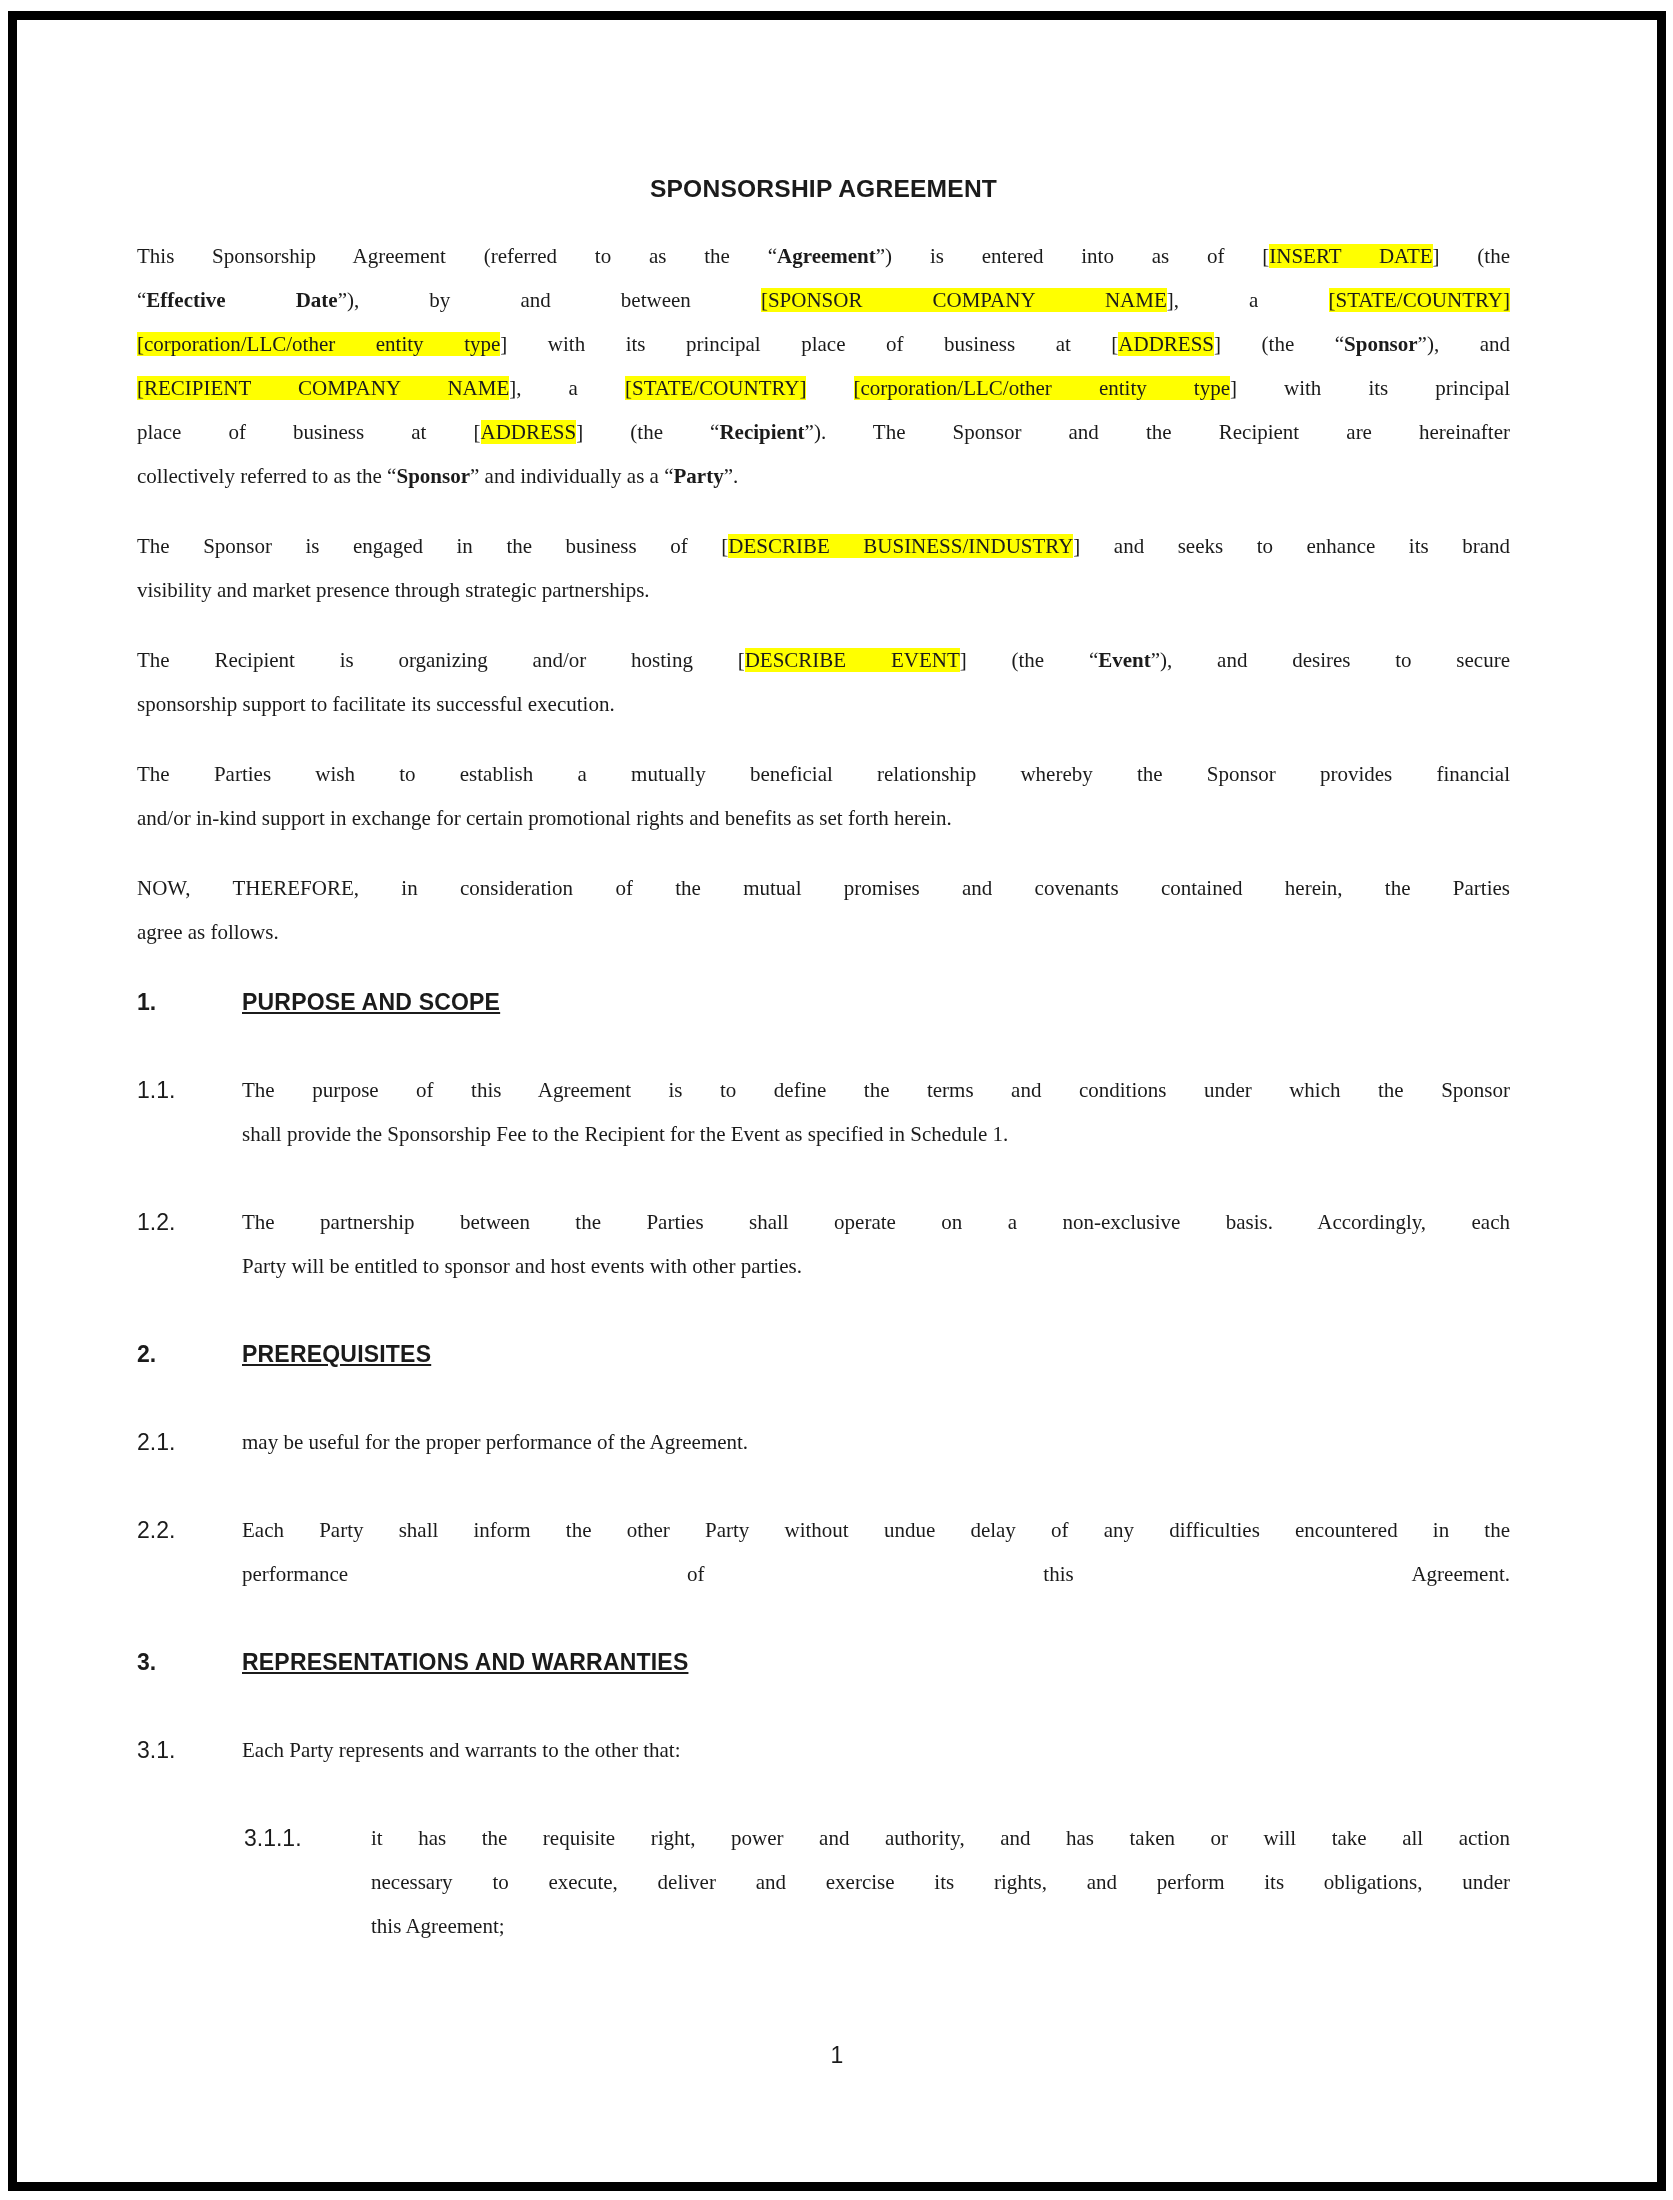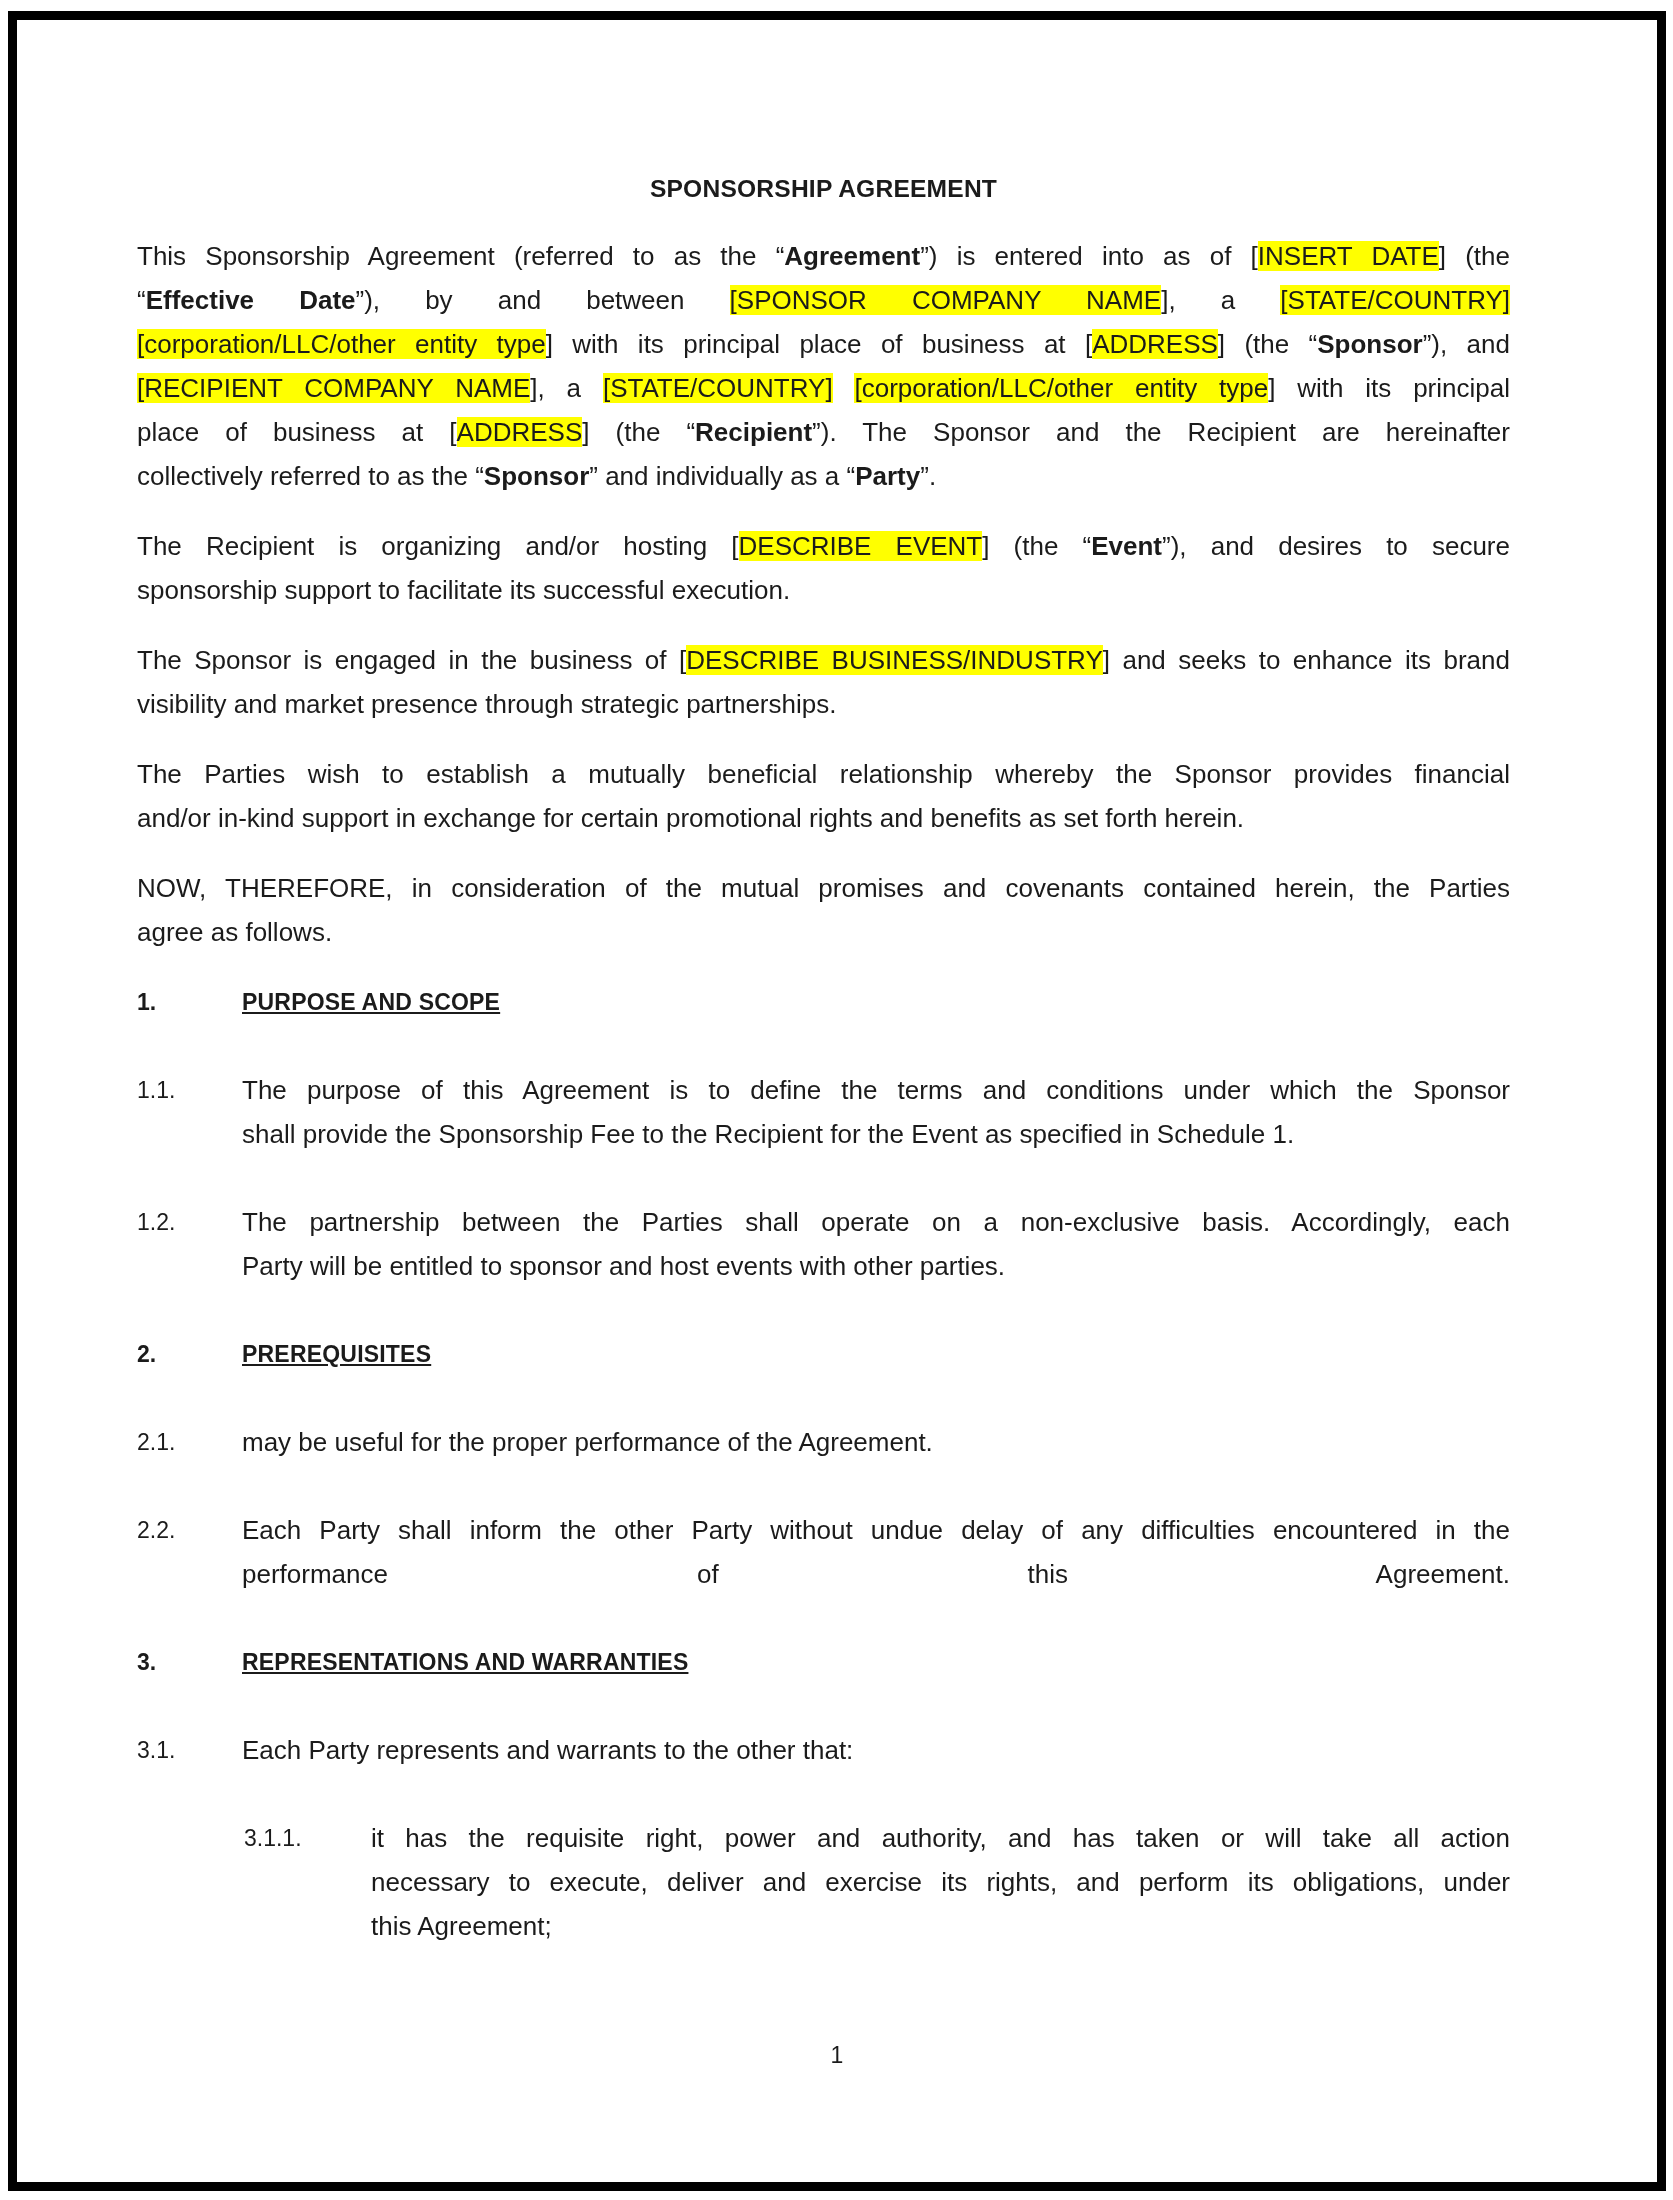--- a/index.html
+++ b/index.html
@@ -18,23 +18,24 @@
     position:absolute;left:0;top:0;right:0;
     padding:149px 147px 0 120px;
   }
   .title{
     font-size:24.6px;font-weight:700;line-height:39px;
     text-align:center;letter-spacing:0.2px;
     margin:0 0 26px 0;
   }
   .para{margin:0 0 26px 0;}
   .line{
-    font-size:26px;line-height:44px;
+    font-size:21px;line-height:44px;
     text-align:justify;text-align-last:justify;
     white-space:normal;
+    font-family:Liberation Serif, serif;
   }
   .line.last{text-align:left;text-align-last:left;}
   .b{font-weight:700;}
   .hl{background:var(--hl,#ffff00);}
   .sec-heading{
     display:flex;margin:0 0 44px 0;font-weight:700;
   }
   .sec-heading .num{
     width:105px;flex:0 0 105px;font-size:23px;line-height:44px;
   }
@@ -62,26 +63,26 @@
     <div>
         <div class="para">
           <div class="line"><span>This Sponsorship Agreement (referred to as the “</span><span class="b">Agreement</span><span>”) is entered into as of [</span><span class="hl">INSERT DATE</span><span>] (the</span></div>
           <div class="line"><span>“</span><span class="b">Effective Date</span><span>”), by and between </span><span class="hl">[SPONSOR COMPANY NAME</span><span>], a </span><span class="hl">[STATE/COUNTRY]</span></div>
           <div class="line"><span class="hl">[corporation/LLC/other entity type</span><span>] with its principal place of business at [</span><span class="hl">ADDRESS</span><span>] (the “</span><span class="b">Sponsor</span><span>”), and</span></div>
           <div class="line"><span class="hl">[RECIPIENT COMPANY NAME</span><span>], a </span><span class="hl">[STATE/COUNTRY]</span><span> </span><span class="hl">[corporation/LLC/other entity type</span><span>] with its principal</span></div>
           <div class="line"><span>place of business at [</span><span class="hl">ADDRESS</span><span>] (the “</span><span class="b">Recipient</span><span>”). The Sponsor and the Recipient are hereinafter</span></div>
           <div class="line last"><span>collectively referred to as the “</span><span class="b">Sponsor</span><span>” and individually as a “</span><span class="b">Party</span><span>”.</span></div>
         </div>
         <div class="para">
+          <div class="line"><span>The Sponsor is engaged in the business of [</span><span class="hl">DESCRIBE BUSINESS/INDUSTRY</span><span>] and seeks to enhance its brand</span></div>
+          <div class="line last"><span>visibility and market presence through strategic partnerships.</span></div>
+        </div>
+        <div class="para">
           <div class="line"><span>The Recipient is organizing and/or hosting [</span><span class="hl">DESCRIBE EVENT</span><span>] (the “</span><span class="b">Event</span><span>”), and desires to secure</span></div>
           <div class="line last"><span>sponsorship support to facilitate its successful execution.</span></div>
-        </div>
-        <div class="para">
-          <div class="line"><span>The Sponsor is engaged in the business of [</span><span class="hl">DESCRIBE BUSINESS/INDUSTRY</span><span>] and seeks to enhance its brand</span></div>
-          <div class="line last"><span>visibility and market presence through strategic partnerships.</span></div>
         </div>
         <div class="para">
           <div class="line"><span>The Parties wish to establish a mutually beneficial relationship whereby the Sponsor provides financial</span></div>
           <div class="line last"><span>and/or in-kind support in exchange for certain promotional rights and benefits as set forth herein.</span></div>
         </div>
         <div class="para">
           <div class="line"><span>NOW, THEREFORE, in consideration of the mutual promises and covenants contained herein, the Parties</span></div>
           <div class="line last"><span>agree as follows.</span></div>
         </div>
       </div>

